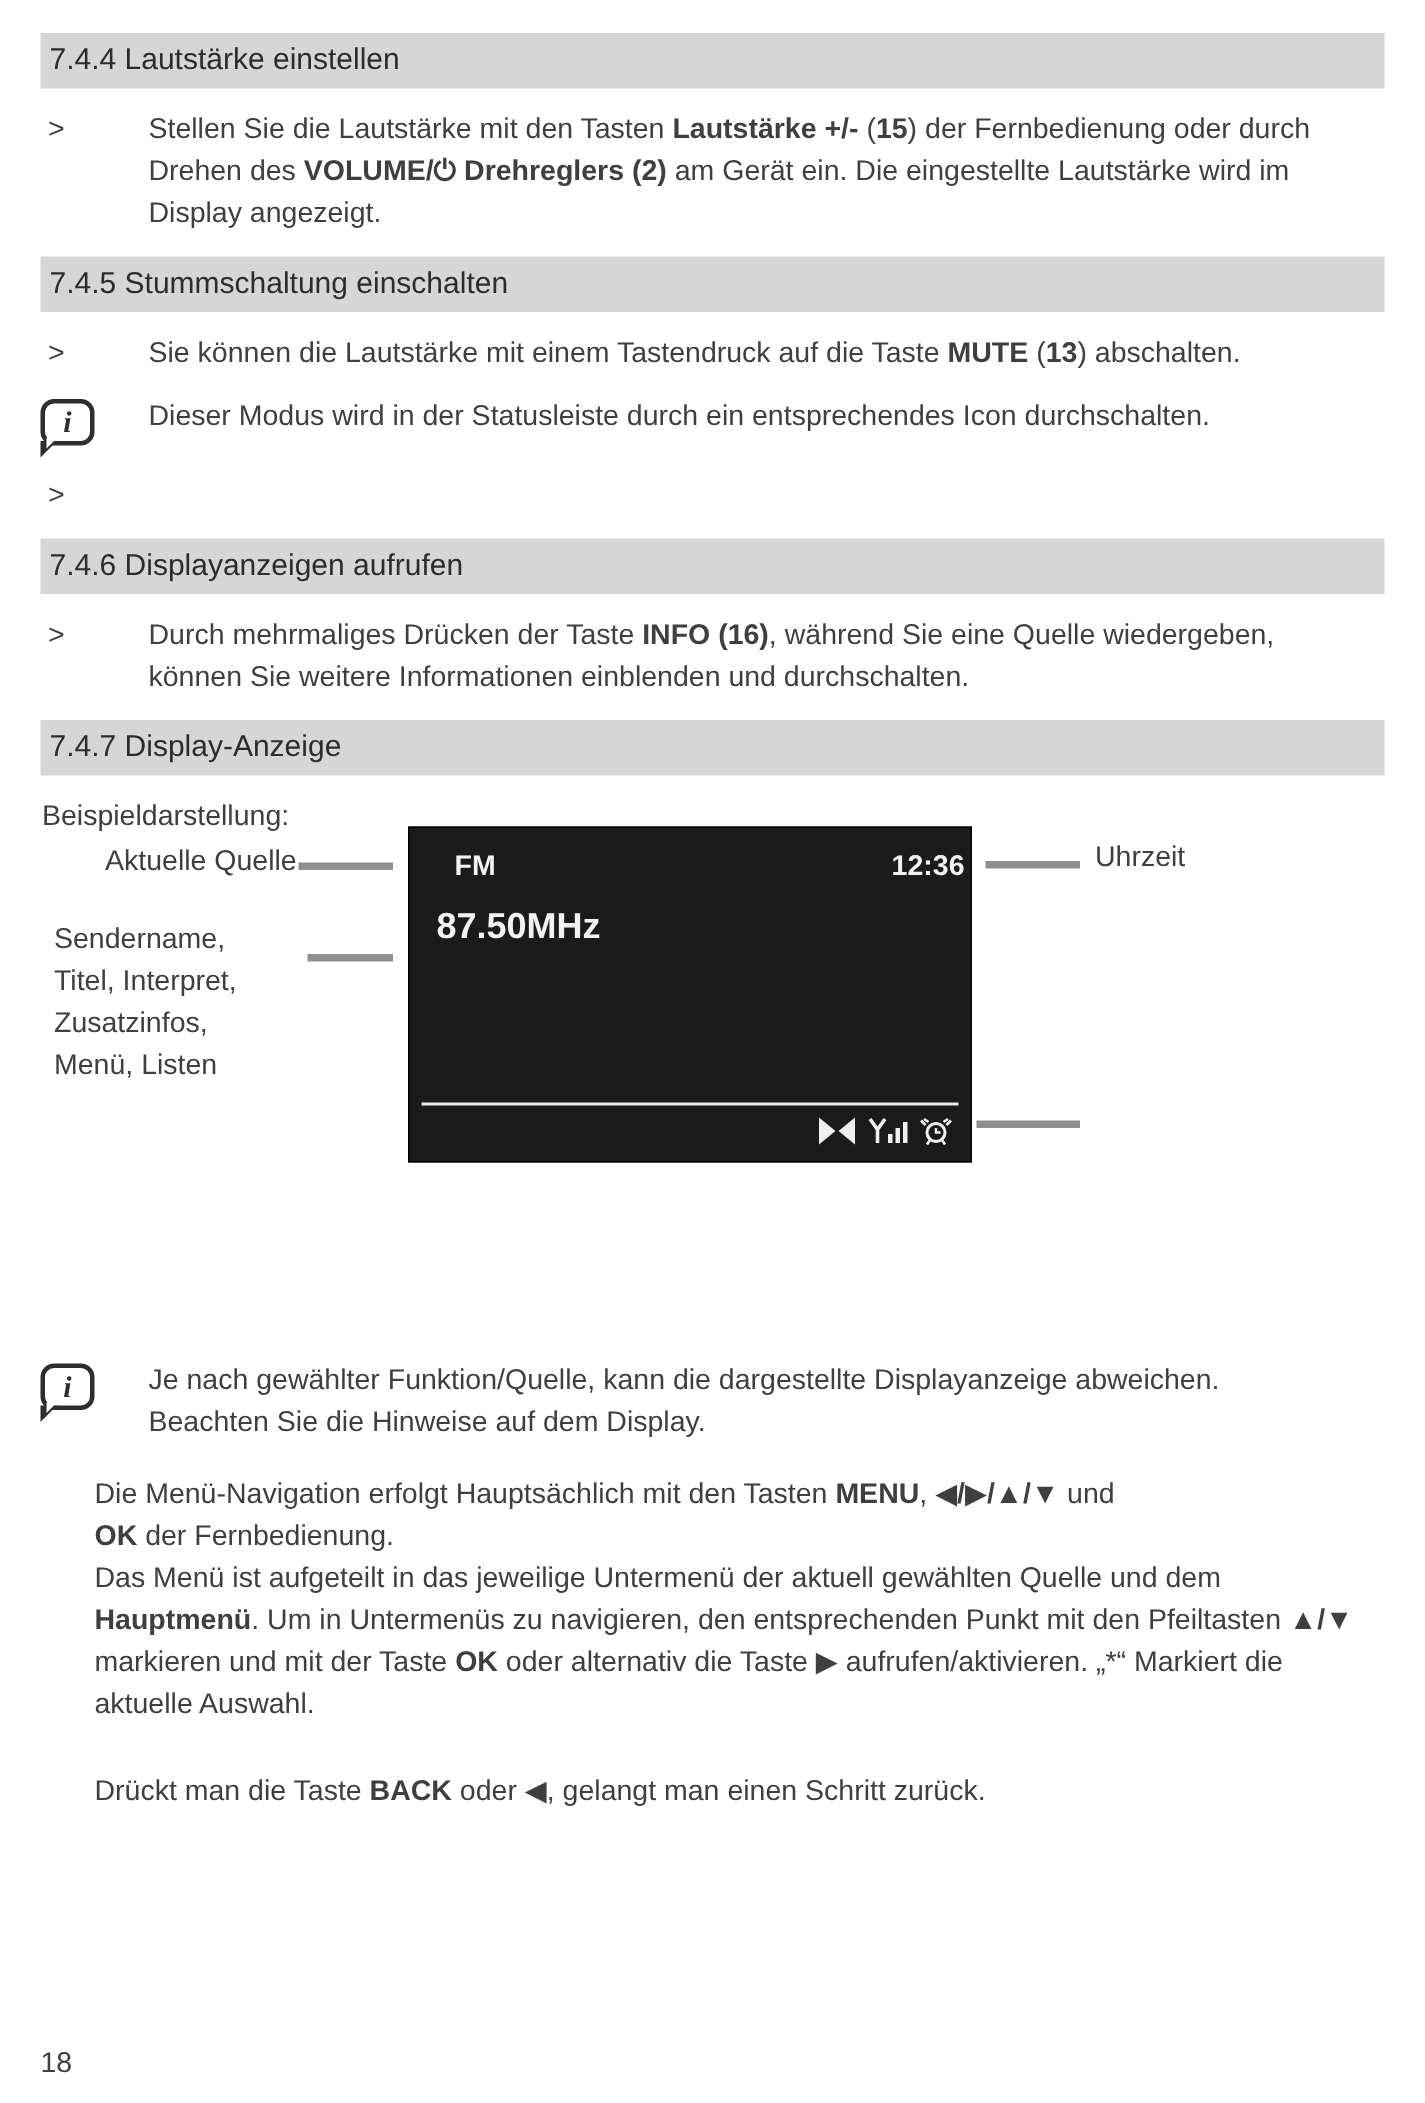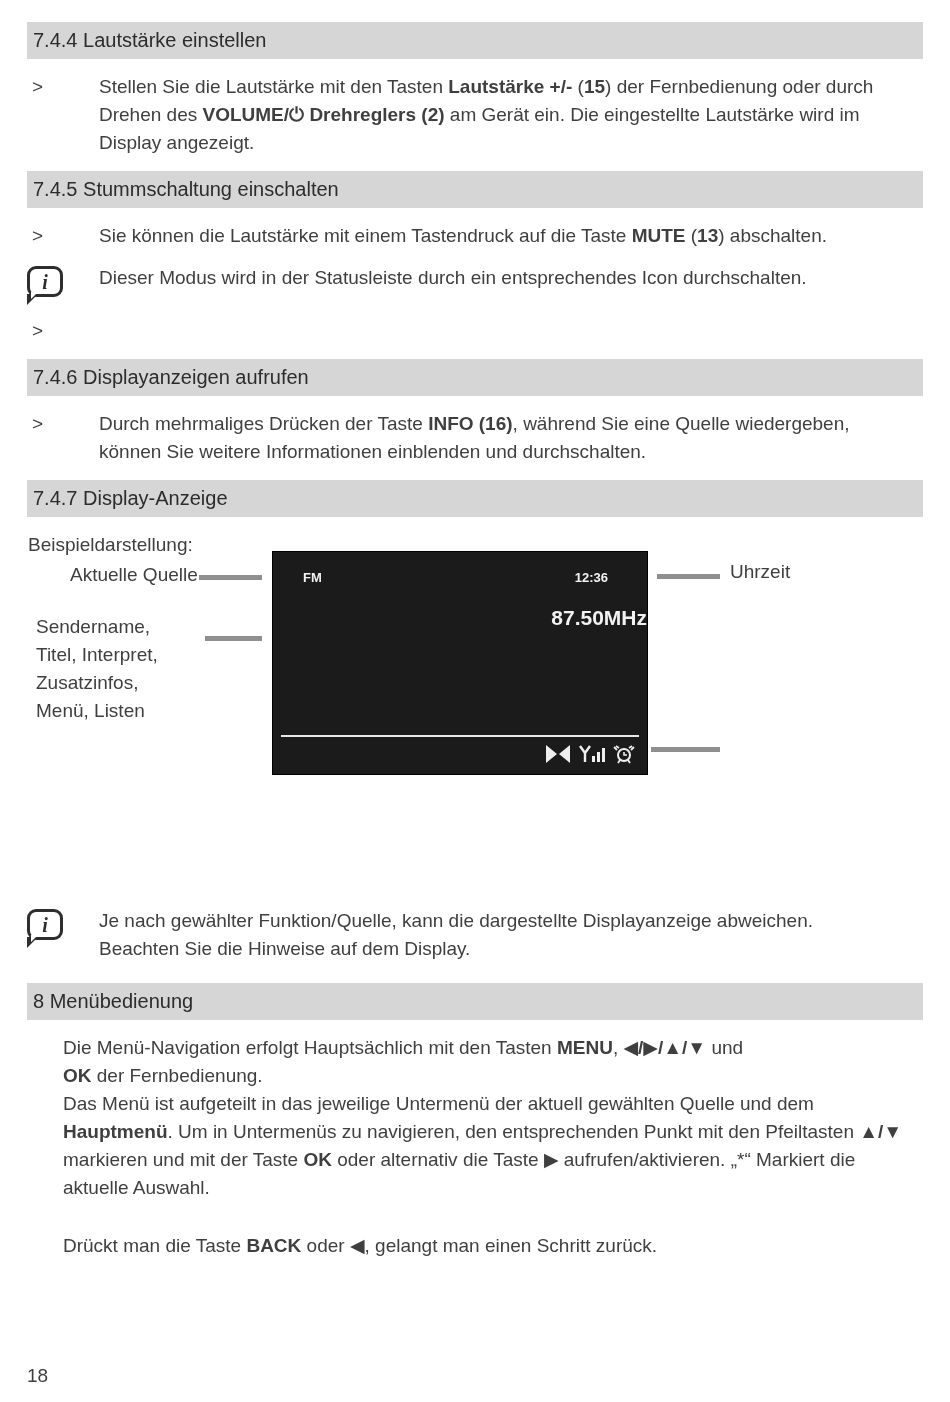--- a/index.html
+++ b/index.html
@@ -54,26 +54,26 @@
   .diagram { position:relative; height:356px; margin-top:-8px; }
   .dlabel { position:absolute; white-space:pre-line; }
   .conn { position:absolute; height:5px; background:#8f8f8f; }
 
   .display {
     position:absolute; left:245px; top:0; width:376px; height:224px;
     background:#1b1b1b; border:1px solid #000; color:#f2f2f2;
   }
   .disp-top {
     display:flex; justify-content:space-between;
-    padding:16px 39px 0 30px;
-    font-weight:bold; font-size:13px; line-height:20px;
+    padding:16px 4px 0 30px;
+    font-weight:bold; font-size:19px; line-height:20px;
   }
   .disp-freq {
     padding:18px 0 0 18px;
-    font-weight:bold; font-size:21px; line-height:24px;text-align:right;
+    font-weight:bold; font-size:24px; line-height:24px;
   }
   .disp-footer {
     position:absolute; left:8px; right:8px; bottom:5px;
     border-top:2px solid #e9e9e9;
     display:flex; justify-content:flex-end; align-items:center;
     gap:7px; padding:5px 4px 4px 0; height:34px;
   }
   .disp-footer svg { display:block; }
 
   .menu-p { white-space:pre-line; max-width:896px;margin-left:36px; }
@@ -162,20 +162,19 @@
 
   <div class="note">
     <span class="icon-col">
       <span class="info-icon">
           <span class="i-glyph">i</span>
         </span>
     </span>
     <p class="txt"><span>Je nach gewählter Funktion/Quelle, kann die dargestellte Displayanzeige abweichen. Beachten Sie die Hinweise auf dem Display.</span></p>
   </div>
 
-  <div class="sec-header mt16">8 Menübedienung</div>
   <p class="menu-p"><span>Die Menü-Navigation erfolgt Hauptsächlich mit den Tasten </span><span style="font-weight: bold;">MENU</span><span>, </span><span style="font-weight: bold;">◀/▶/▲/▼</span><span> und
 </span><span style="font-weight: bold;">OK</span><span> der Fernbedienung.
 Das Menü ist aufgeteilt in das jeweilige Untermenü der aktuell gewählten Quelle und dem </span><span style="font-weight: bold;">Hauptmenü</span><span>. Um in Untermenüs zu navigieren, den entsprechenden Punkt mit den Pfeiltasten </span><span style="font-weight: bold;">▲/▼</span><span> markieren und mit der Taste </span><span style="font-weight: bold;">OK</span><span> oder alternativ die Taste </span><span style="font-weight: bold;">▶</span><span> aufrufen/aktivieren. „*“ Markiert die aktuelle Auswahl.</span></p>
   <p class="menu-p gap-before"><span>Drückt man die Taste </span><span style="font-weight: bold;">BACK</span><span> oder </span><span style="font-weight: bold;">◀</span><span>, gelangt man einen Schritt zurück.</span></p>
 
   <div class="page-number">18</div>
 </div>
 
 </body></html>

